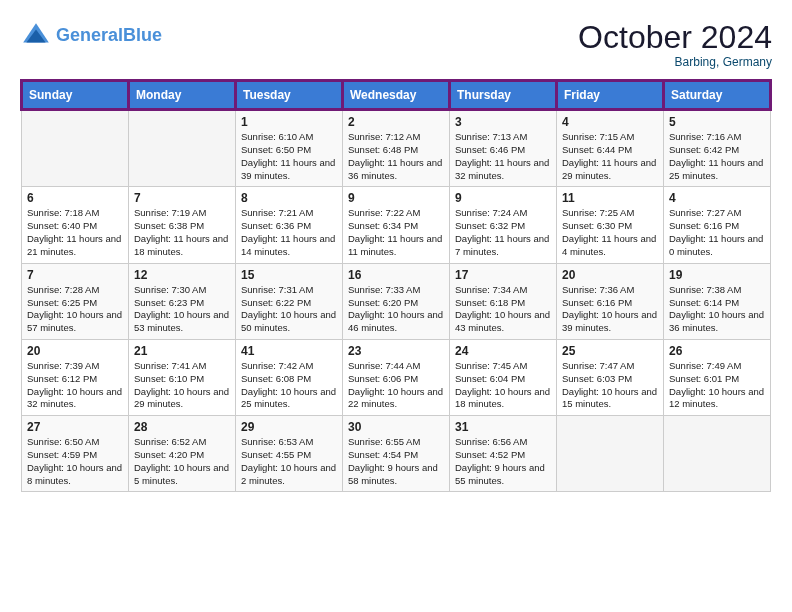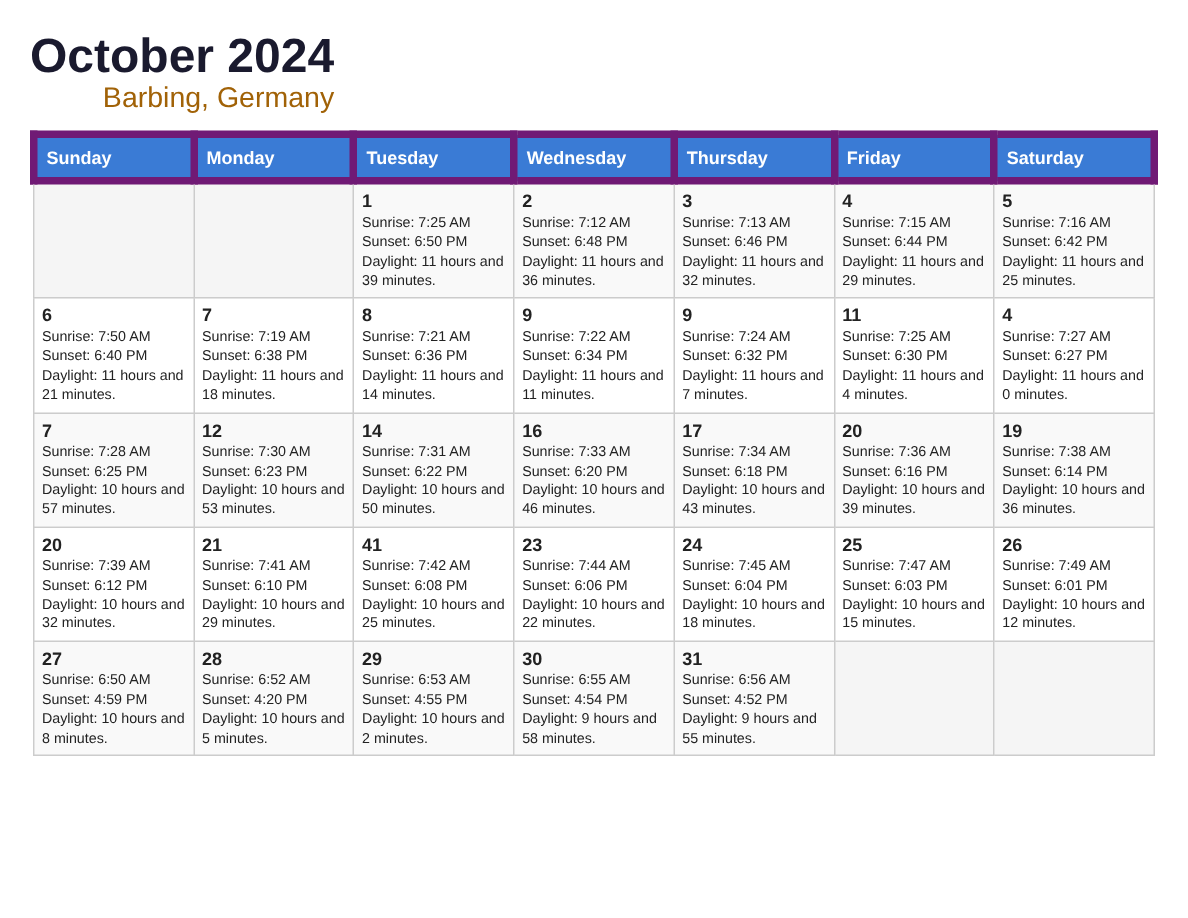--- a/index.html
+++ b/index.html
@@ -32,40 +32,40 @@
     }
     .logo-icon {
       width: 32px;
       height: 32px;
     }
     .title-block {
       text-align: right;
     }
     .month-title {
       font-size: 32px;
-      font-weight: bold;
+      font-weight: normal;
       color: #1a1a2e;
       line-height: 1.1;
     }
     .location {
-      font-size: 19px;
-      color: #a16207;
+      font-size: 12px;
+      color: #0c4a6e;
     }
     table {
       width: 100%;
       border-collapse: collapse;
     }
     thead tr th {
       background: #3a7bd5;
       color: #fff;
       font-size: 12px;
       font-weight: bold;
       padding: 6px 6px;
       text-align: left;
-      border: 5px solid #701a75;
+      border: 3px solid #701a75;
     }
     tbody tr td {
       border: 1px solid #ccc;
       vertical-align: top;
       padding: 4px 5px;
       font-size: 10px;
       color: #222;
       min-height: 80px;
       width: 14.28%;
     }
@@ -87,20 +87,29 @@
       color: #222;
     }
     .empty-cell {
       background: #f5f5f5 !important;
     }
   </style>
 </head>
 <body>
 
 <div class="header">
+  <div class="logo">
+    <svg class="logo-icon" viewBox="0 0 40 40">
+      <polygon points="20,4 36,28 4,28" fill="#4a90d9"></polygon>
+      <polygon points="20,12 32,28 8,28" fill="#1a5fa8"></polygon>
+    </svg>
+    <div class="logo-text">
+      <span>General</span><span style="color:#4a90d9">Blue</span>
+    </div>
+  </div>
   <div class="title-block">
     <div class="month-title">October 2024</div>
     <div class="location">Barbing, Germany</div>
   </div>
 </div>
 
 <table>
   <thead>
     <tr id="weekday-header">
     <th>Sunday</th>
@@ -111,21 +120,21 @@
         <th>Friday</th>
         <th>Saturday</th>
       </tr>
   </thead>
   <tbody id="calendar-body">
   <tr>
         <td class="empty-cell"></td>
         <td class="empty-cell"></td>
         <td>
           <span class="day-num">1</span>
-          <div class="cell-content">Sunrise: 7:25 AM
+          <div class="cell-content">Sunrise: 6:10 AM
 Sunset: 6:50 PM
 Daylight: 11 hours and 39 minutes.</div>
         </td>
         <td>
           <span class="day-num">2</span>
           <div class="cell-content">Sunrise: 7:12 AM
 Sunset: 6:48 PM
 Daylight: 11 hours and 36 minutes.</div>
         </td>
         <td>
@@ -143,21 +152,21 @@
         <td>
           <span class="day-num">5</span>
           <div class="cell-content">Sunrise: 7:16 AM
 Sunset: 6:42 PM
 Daylight: 11 hours and 25 minutes.</div>
         </td>
       </tr>
       <tr>
         <td>
           <span class="day-num">6</span>
-          <div class="cell-content">Sunrise: 7:50 AM
+          <div class="cell-content">Sunrise: 7:18 AM
 Sunset: 6:40 PM
 Daylight: 11 hours and 21 minutes.</div>
         </td>
         <td>
           <span class="day-num">7</span>
           <div class="cell-content">Sunrise: 7:19 AM
 Sunset: 6:38 PM
 Daylight: 11 hours and 18 minutes.</div>
         </td>
         <td>
@@ -180,39 +189,39 @@
         </td>
         <td>
           <span class="day-num">11</span>
           <div class="cell-content">Sunrise: 7:25 AM
 Sunset: 6:30 PM
 Daylight: 11 hours and 4 minutes.</div>
         </td>
         <td>
           <span class="day-num">4</span>
           <div class="cell-content">Sunrise: 7:27 AM
-Sunset: 6:27 PM
+Sunset: 6:16 PM
 Daylight: 11 hours and 0 minutes.</div>
         </td>
       </tr>
       <tr>
         <td>
           <span class="day-num">7</span>
           <div class="cell-content">Sunrise: 7:28 AM
 Sunset: 6:25 PM
 Daylight: 10 hours and 57 minutes.</div>
         </td>
         <td>
           <span class="day-num">12</span>
           <div class="cell-content">Sunrise: 7:30 AM
 Sunset: 6:23 PM
 Daylight: 10 hours and 53 minutes.</div>
         </td>
         <td>
-          <span class="day-num">14</span>
+          <span class="day-num">15</span>
           <div class="cell-content">Sunrise: 7:31 AM
 Sunset: 6:22 PM
 Daylight: 10 hours and 50 minutes.</div>
         </td>
         <td>
           <span class="day-num">16</span>
           <div class="cell-content">Sunrise: 7:33 AM
 Sunset: 6:20 PM
 Daylight: 10 hours and 46 minutes.</div>
         </td>

